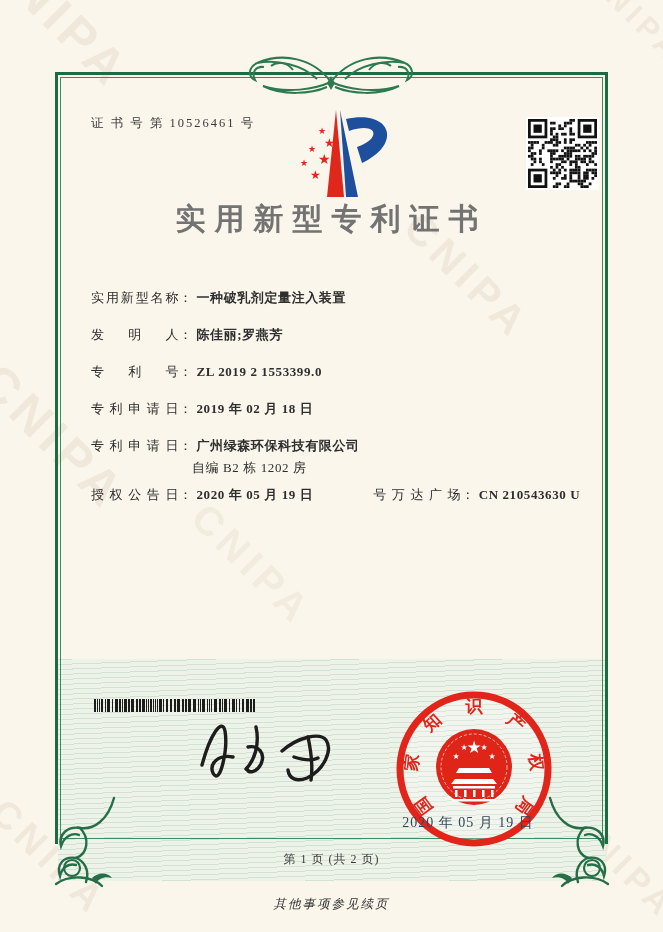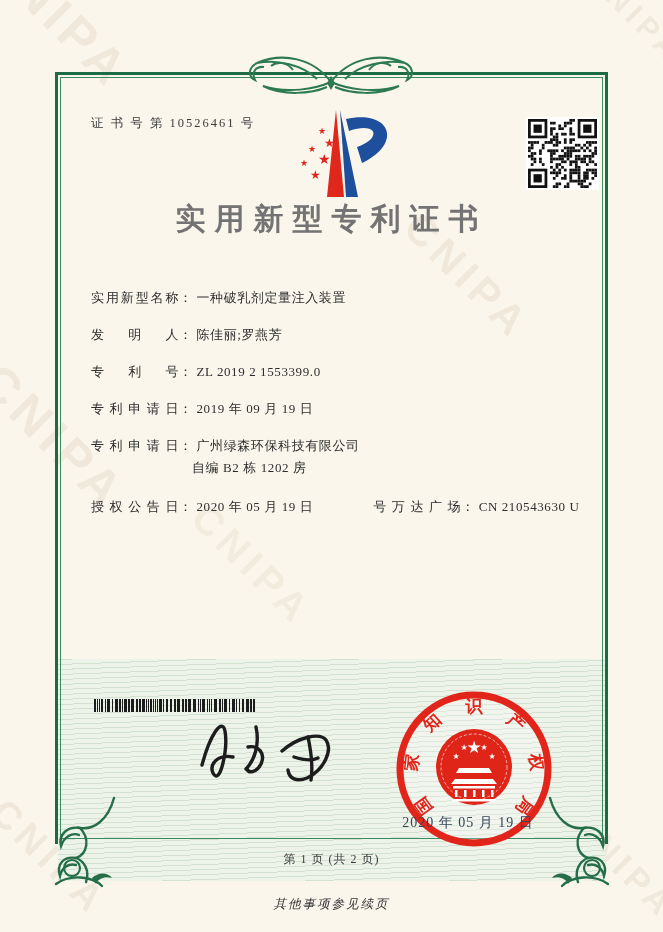--- a/index.html
+++ b/index.html
@@ -33,22 +33,22 @@
   .qr{position:absolute;left:468px;top:42px;width:73px;height:73px;background:#fff;padding:2px;box-sizing:border-box;}
 
   .title{position:absolute;left:0;top:124px;width:100%;text-align:center;
       font-size:30px;font-weight:bold;letter-spacing:9px;color:#737373;}
 
   
   .fields{position:absolute;left:33px;right:18px;top:212px;font-size:13px;letter-spacing:.6px;line-height:21px;}
   .frow{margin-bottom:16px;white-space:nowrap;}
   .flabel{display:inline-block;width:88px;text-align:justify;text-align-last:justify;vertical-align:top;}
   .fcolon{display:inline-block;vertical-align:top;}
-  .fvalue{display:inline-block;vertical-align:top;white-space:normal;}
-  .addr2{padding-left:101px;line-height:20px;margin-top:-14px;margin-bottom:18px;font-family:Liberation Serif, serif;}
+  .fvalue{display:inline-block;vertical-align:top;white-space:normal;font-weight:bold;}
+  .addr2{padding-left:101px;line-height:20px;margin-top:-14px;margin-bottom:6px;font-family:Liberation Serif, serif;}
   .pair2{margin-left:56px;}
 
   
   .paras{position:absolute;left:17px;right:14px;top:470px;font-size:13px;line-height:21.5px;
       font-style:italic;letter-spacing:.5px;color:#30302f;}
   .paras p{margin:0;text-indent:2em;}
 
   
   .footer-panel{position:absolute;left:0;right:0;top:584px;height:222px;
       background:repeating-linear-gradient(178deg,rgba(120,165,125,.22) 0 1px,rgba(238,243,234,.9) 1px 5px),#edf2e9;}
@@ -321,21 +321,21 @@
       <div class="frow">
         <span class="flabel">发明人</span><span class="fcolon">：</span>
         <span class="fvalue">陈佳丽;罗燕芳</span>
       </div>
       <div class="frow">
         <span class="flabel">专利号</span><span class="fcolon">：</span>
         <span class="fvalue">ZL 2019 2 1553399.0</span>
       </div>
       <div class="frow">
         <span class="flabel">专利申请日</span><span class="fcolon">：</span>
-        <span class="fvalue">2019 年 09 月 19 日</span>
+        <span class="fvalue">2019 年 02 月 18 日</span>
       </div>
       <div class="frow">
         <span class="flabel">专利申请日</span><span class="fcolon">：</span>
         <span class="fvalue">广州绿森环保科技有限公司</span>
       </div>
       <div class="addr2">自编 B2 栋 1202 房</div>
       <div class="frow">
         <span class="flabel">授权公告日</span><span class="fcolon">：</span>
         <span class="fvalue">2020 年 05 月 19 日</span>
         <span class="flabel pair2">号万达广场</span><span class="fcolon">：</span>

